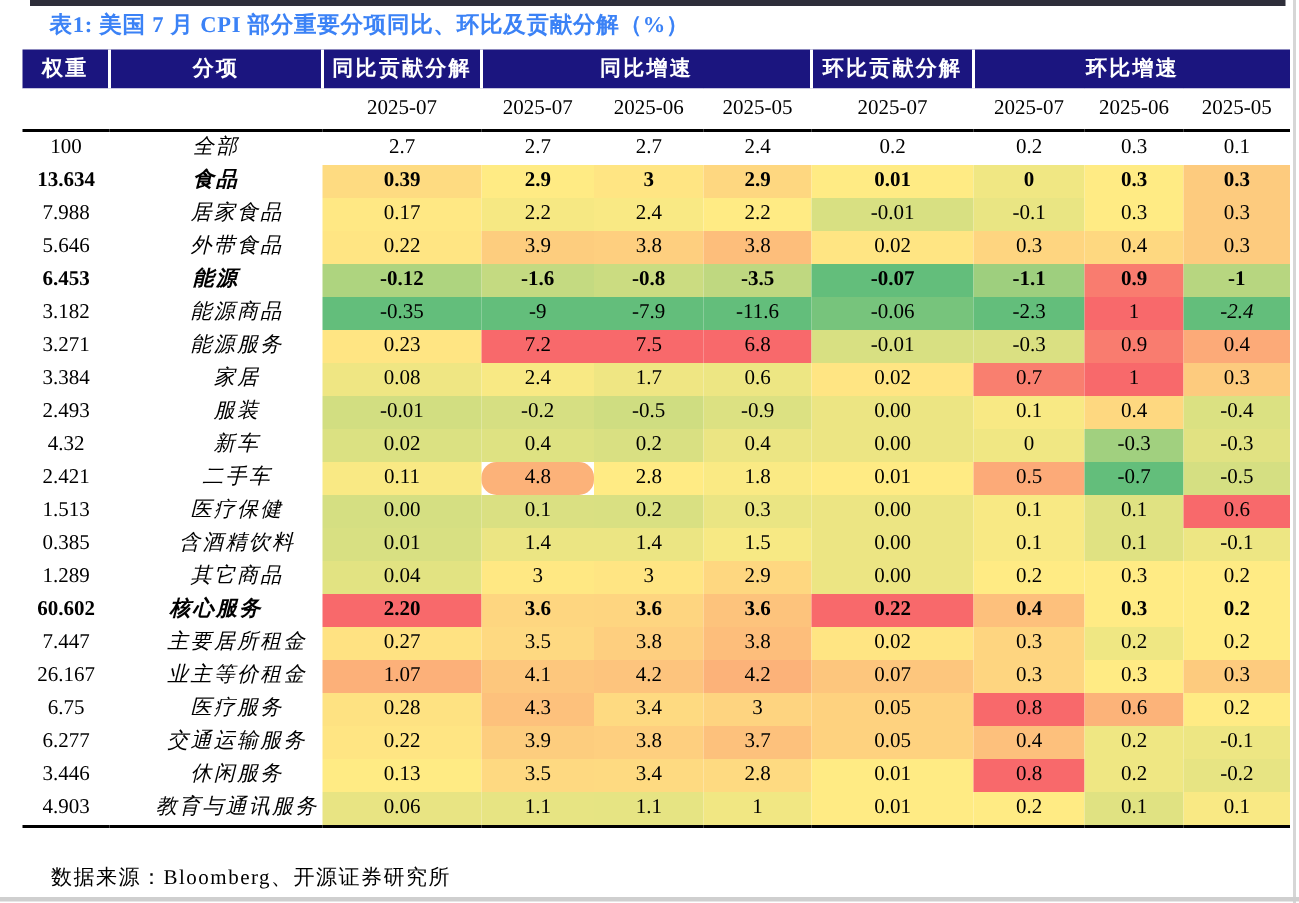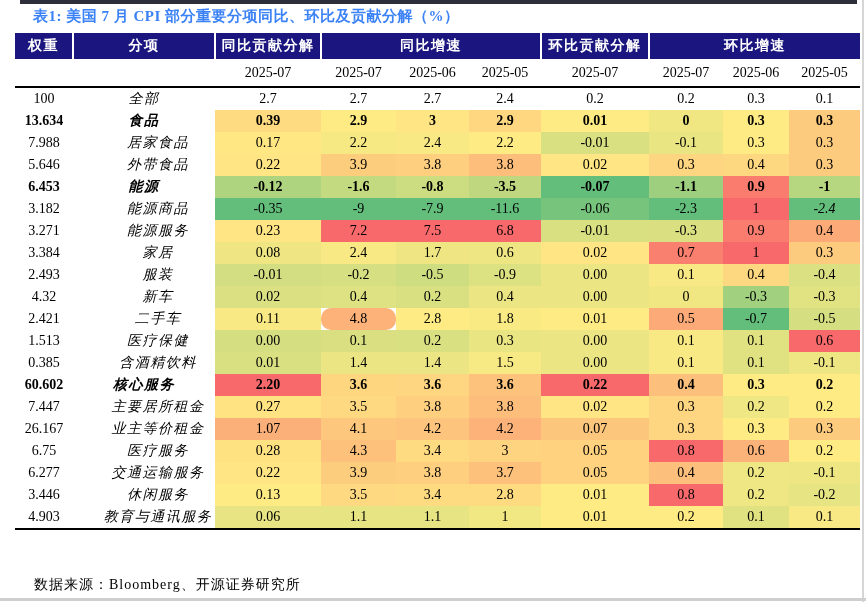--- a/index.html
+++ b/index.html
@@ -230,20 +230,32 @@
           <td class="lbl ind">含酒精饮料</td>
           <td style="background-color: rgb(216, 224, 130);">0.01</td>
           <td style="background-color: rgb(235, 229, 131);">1.4</td>
           <td style="background-color: rgb(235, 229, 131);">1.4</td>
           <td style="background-color: rgb(247, 233, 132);">1.5</td>
           <td style="background-color: rgb(236, 229, 131);">0.00</td>
           <td style="background-color: rgb(248, 233, 132);">0.1</td>
           <td style="background-color: rgb(224, 226, 130);">0.1</td>
           <td style="background-color: rgb(237, 230, 131);">-0.1</td>
         </tr>
+        <tr>
+          <td>1.289</td>
+          <td class="lbl ind">其它商品</td>
+          <td style="background-color: rgb(226, 227, 130);">0.04</td>
+          <td style="background-color: rgb(255, 232, 131);">3</td>
+          <td style="background-color: rgb(255, 229, 131);">3</td>
+          <td style="background-color: rgb(254, 215, 128);">2.9</td>
+          <td style="background-color: rgb(236, 229, 131);">0.00</td>
+          <td style="background-color: rgb(255, 235, 132);">0.2</td>
+          <td style="background-color: rgb(255, 235, 132);">0.3</td>
+          <td style="background-color: rgb(255, 235, 132);">0.2</td>
+        </tr>
         <tr class="bold">
           <td>60.602</td>
           <td class="lbl">核心服务</td>
           <td style="background-color: rgb(248, 105, 107);">2.20</td>
           <td style="background-color: rgb(254, 214, 128);">3.6</td>
           <td style="background-color: rgb(254, 213, 128);">3.6</td>
           <td style="background-color: rgb(253, 195, 124);">3.6</td>
           <td style="background-color: rgb(248, 105, 107);">0.22</td>
           <td style="background-color: rgb(253, 192, 124);">0.4</td>
           <td style="background-color: rgb(255, 235, 132);">0.3</td>

